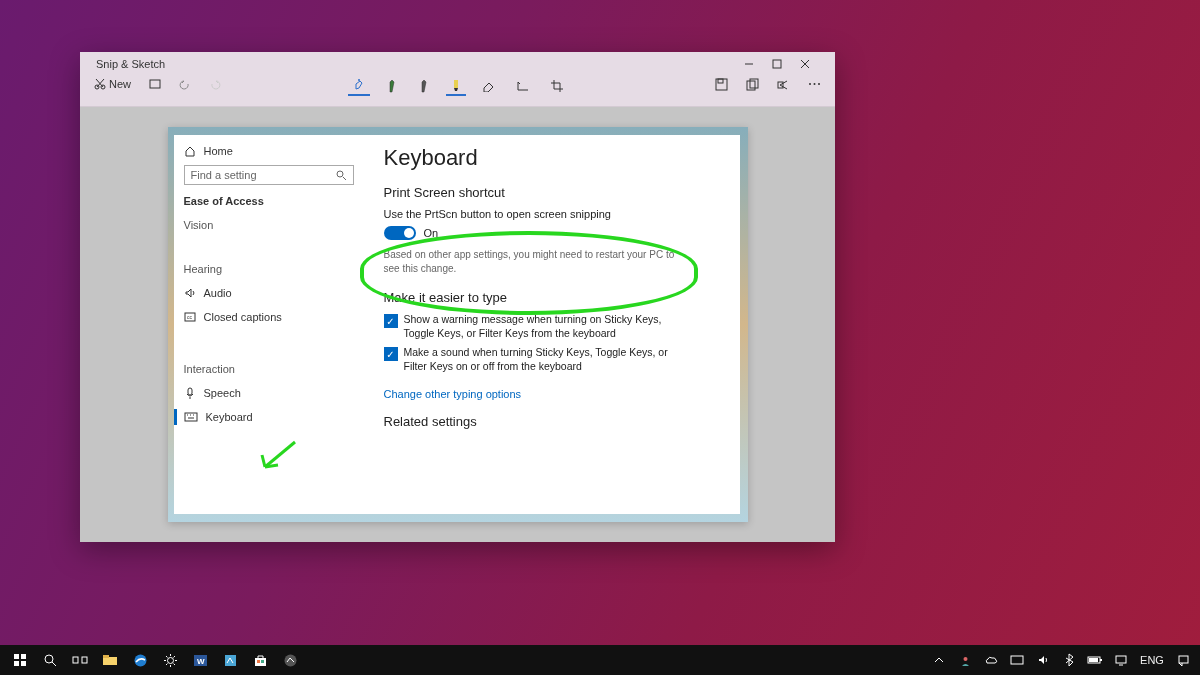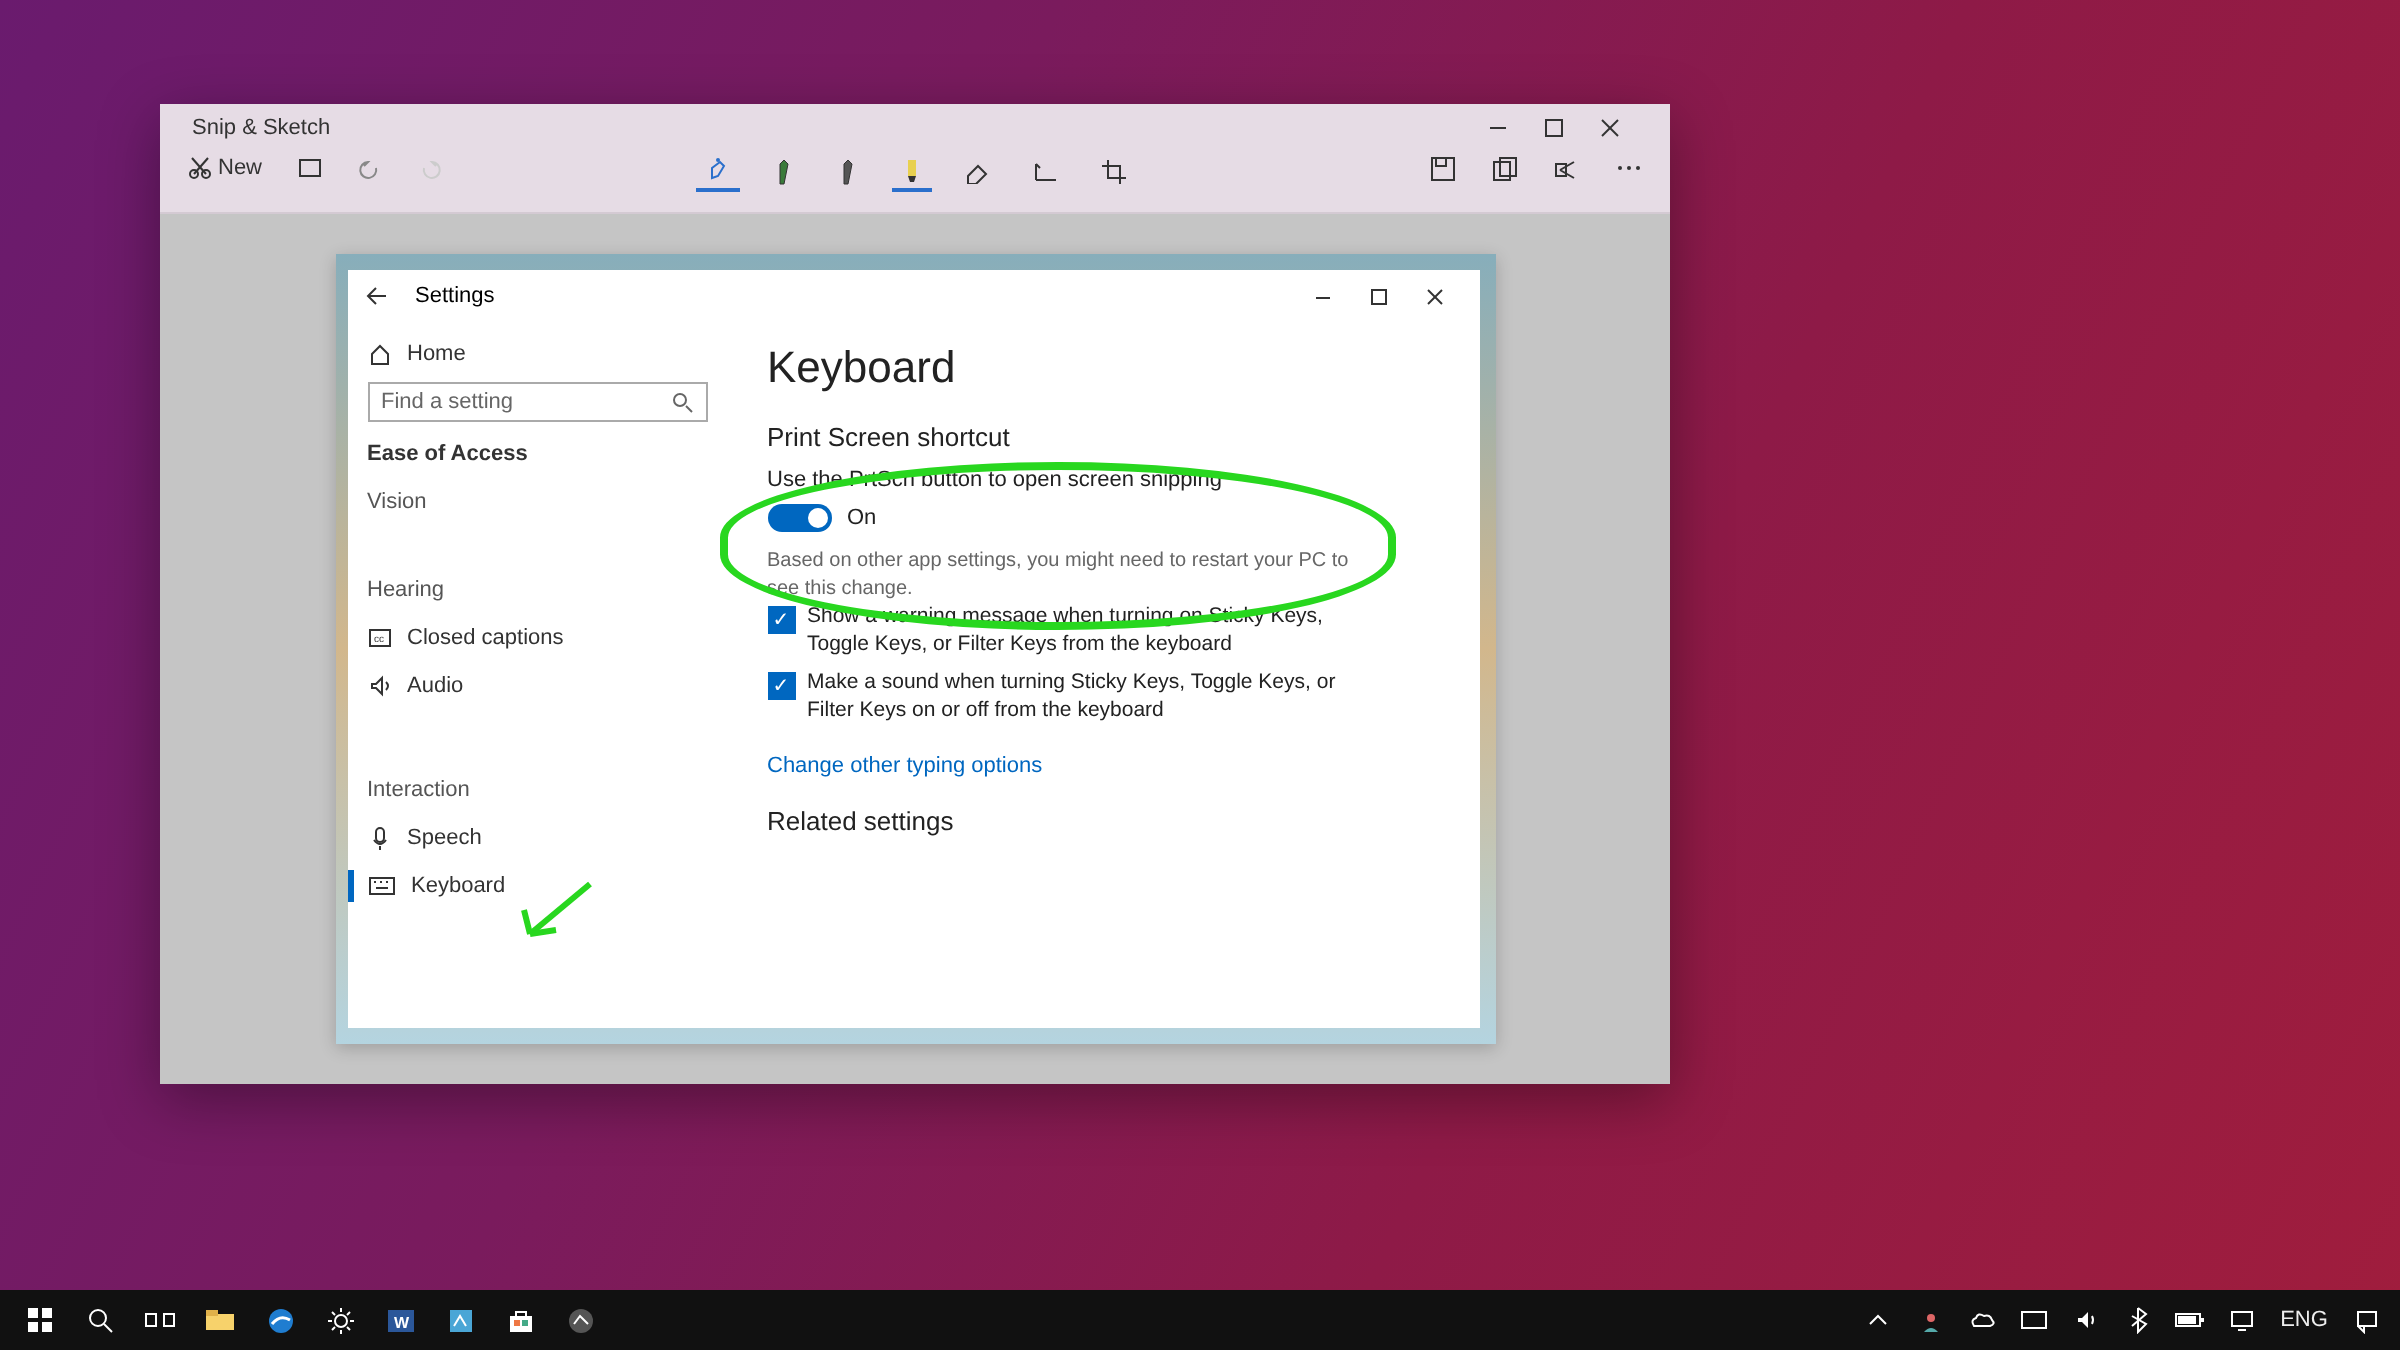--- a/index.html
+++ b/index.html
@@ -172,75 +172,51 @@
             <circle cx="6.5" cy="2" r="1" fill="#333"></circle>
             <circle cx="11" cy="2" r="1" fill="#333"></circle>
           </svg>
         </div>
     </div>
   </div>
   <div class="snip-canvas">
     <div class="shot">
 
       <div class="settings">
-        <div class="settings-titlebar">
-          <div class="back">
-              <svg width="12" height="10">
-                <path d="M6 1 L2 5 L6 9 M2 5 L11 5" fill="none" stroke="#333"></path>
-              </svg>
-            </div>
-          <span class="title">Settings</span>
-          <div class="win-btn">
-              <svg width="9" height="9">
-                <line x1="1" y1="5" x2="8" y2="5" stroke="#333"></line>
-              </svg>
-            </div>
-          <div class="win-btn">
-              <svg width="9" height="9">
-                <rect x="1" y="1" width="7" height="7" fill="none" stroke="#333"></rect>
-              </svg>
-            </div>
-          <div class="win-btn">
-              <svg width="9" height="9">
-                <line x1="1" y1="1" x2="8" y2="8" stroke="#333"></line>
-                <line x1="8" y1="1" x2="1" y2="8" stroke="#333"></line>
-              </svg>
-            </div>
-        </div>
         <div class="settings-body">
           <div class="settings-sidebar">
             <div class="sidebar-home">
               <svg width="12" height="12">
                   <path d="M2 6 L6 2 L10 6 L10 11 L2 11 Z" fill="none" stroke="#333"></path>
                 </svg>
               <span>Home</span>
             </div>
             <div class="sidebar-search">
               <span>Find a setting</span>
               <svg width="11" height="11">
                   <circle cx="4" cy="4" r="3" fill="none" stroke="#666"></circle>
                   <line x1="7" y1="7" x2="10" y2="10" stroke="#666"></line>
                 </svg>
             </div>
             <div class="sidebar-cat">Ease of Access</div>
             <div class="sidebar-group">Vision</div>
             <div class="sidebar-group" style="margin-top:20px;">Hearing</div>
             <div class="sidebar-item">
+              <svg width="12" height="12">
+                  <path d="M2 5 L4 5 L7 2 L7 10 L4 7 L2 7 Z" fill="none" stroke="#333"></path>
+                  <path d="M9 4 Q11 6 9 8" fill="none" stroke="#333"></path>
+                </svg>
+              <span>Audio</span>
+            </div>
+            <div class="sidebar-item">
               <svg width="12" height="10">
                   <rect x="1" y="1" width="10" height="8" fill="none" stroke="#333"></rect>
                   <text x="3" y="7" font-size="5" fill="#333">cc</text>
                 </svg>
               <span>Closed captions</span>
-            </div>
-            <div class="sidebar-item">
-              <svg width="12" height="12">
-                  <path d="M2 5 L4 5 L7 2 L7 10 L4 7 L2 7 Z" fill="none" stroke="#333"></path>
-                  <path d="M9 4 Q11 6 9 8" fill="none" stroke="#333"></path>
-                </svg>
-              <span>Audio</span>
             </div>
             <div class="sidebar-group" style="margin-top:28px;">Interaction</div>
             <div class="sidebar-item">
               <svg width="12" height="12">
                   <rect x="4" y="1" width="4" height="7" rx="2" fill="none" stroke="#333"></rect>
                   <path d="M3 7 Q6 11 9 7 M6 10 L6 12" fill="none" stroke="#333"></path>
                 </svg>
               <span>Speech</span>
             </div>
             <div class="sidebar-item selected">
@@ -256,20 +232,21 @@
           </div>
           <div class="settings-main">
             <h1>Keyboard</h1>
             <h2>Print Screen shortcut</h2>
             <div class="option-desc">Use the PrtScn button to open screen snipping</div>
             <div class="toggle-row">
               <div class="toggle"></div>
               <span>On</span>
             </div>
             <div class="note">Based on other app settings, you might need to restart your PC to see this change.</div>
+            <h2>Make it easier to type</h2>
             <div class="check-row">
               <div class="check">✓</div>
               <div class="check-label">Show a warning message when turning on Sticky Keys, Toggle Keys, or Filter Keys from the keyboard</div>
             </div>
             <div class="check-row">
               <div class="check">✓</div>
               <div class="check-label">Make a sound when turning Sticky Keys, Toggle Keys, or Filter Keys on or off from the keyboard</div>
             </div>
             <span class="link">Change other typing options</span>
             <h2>Related settings</h2>

